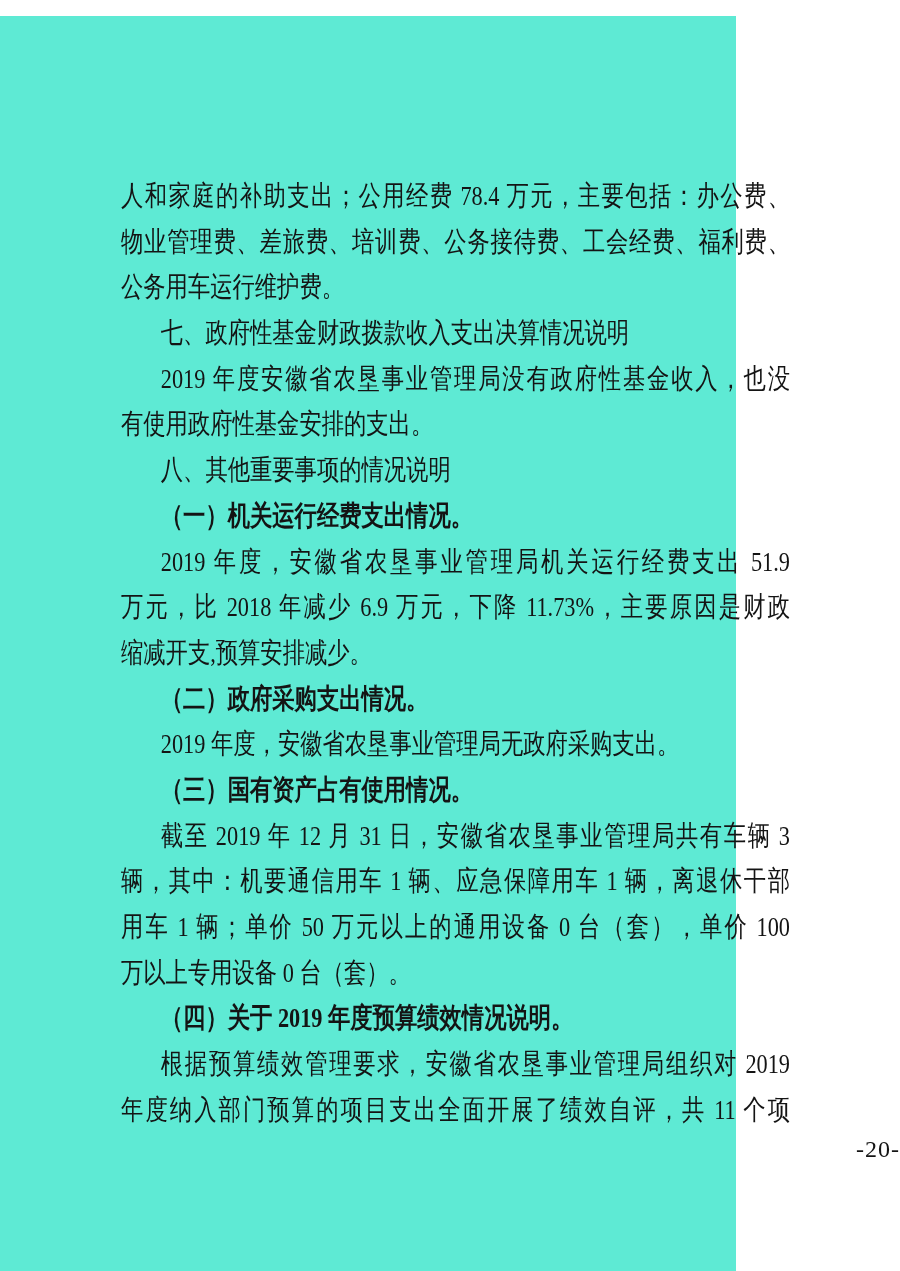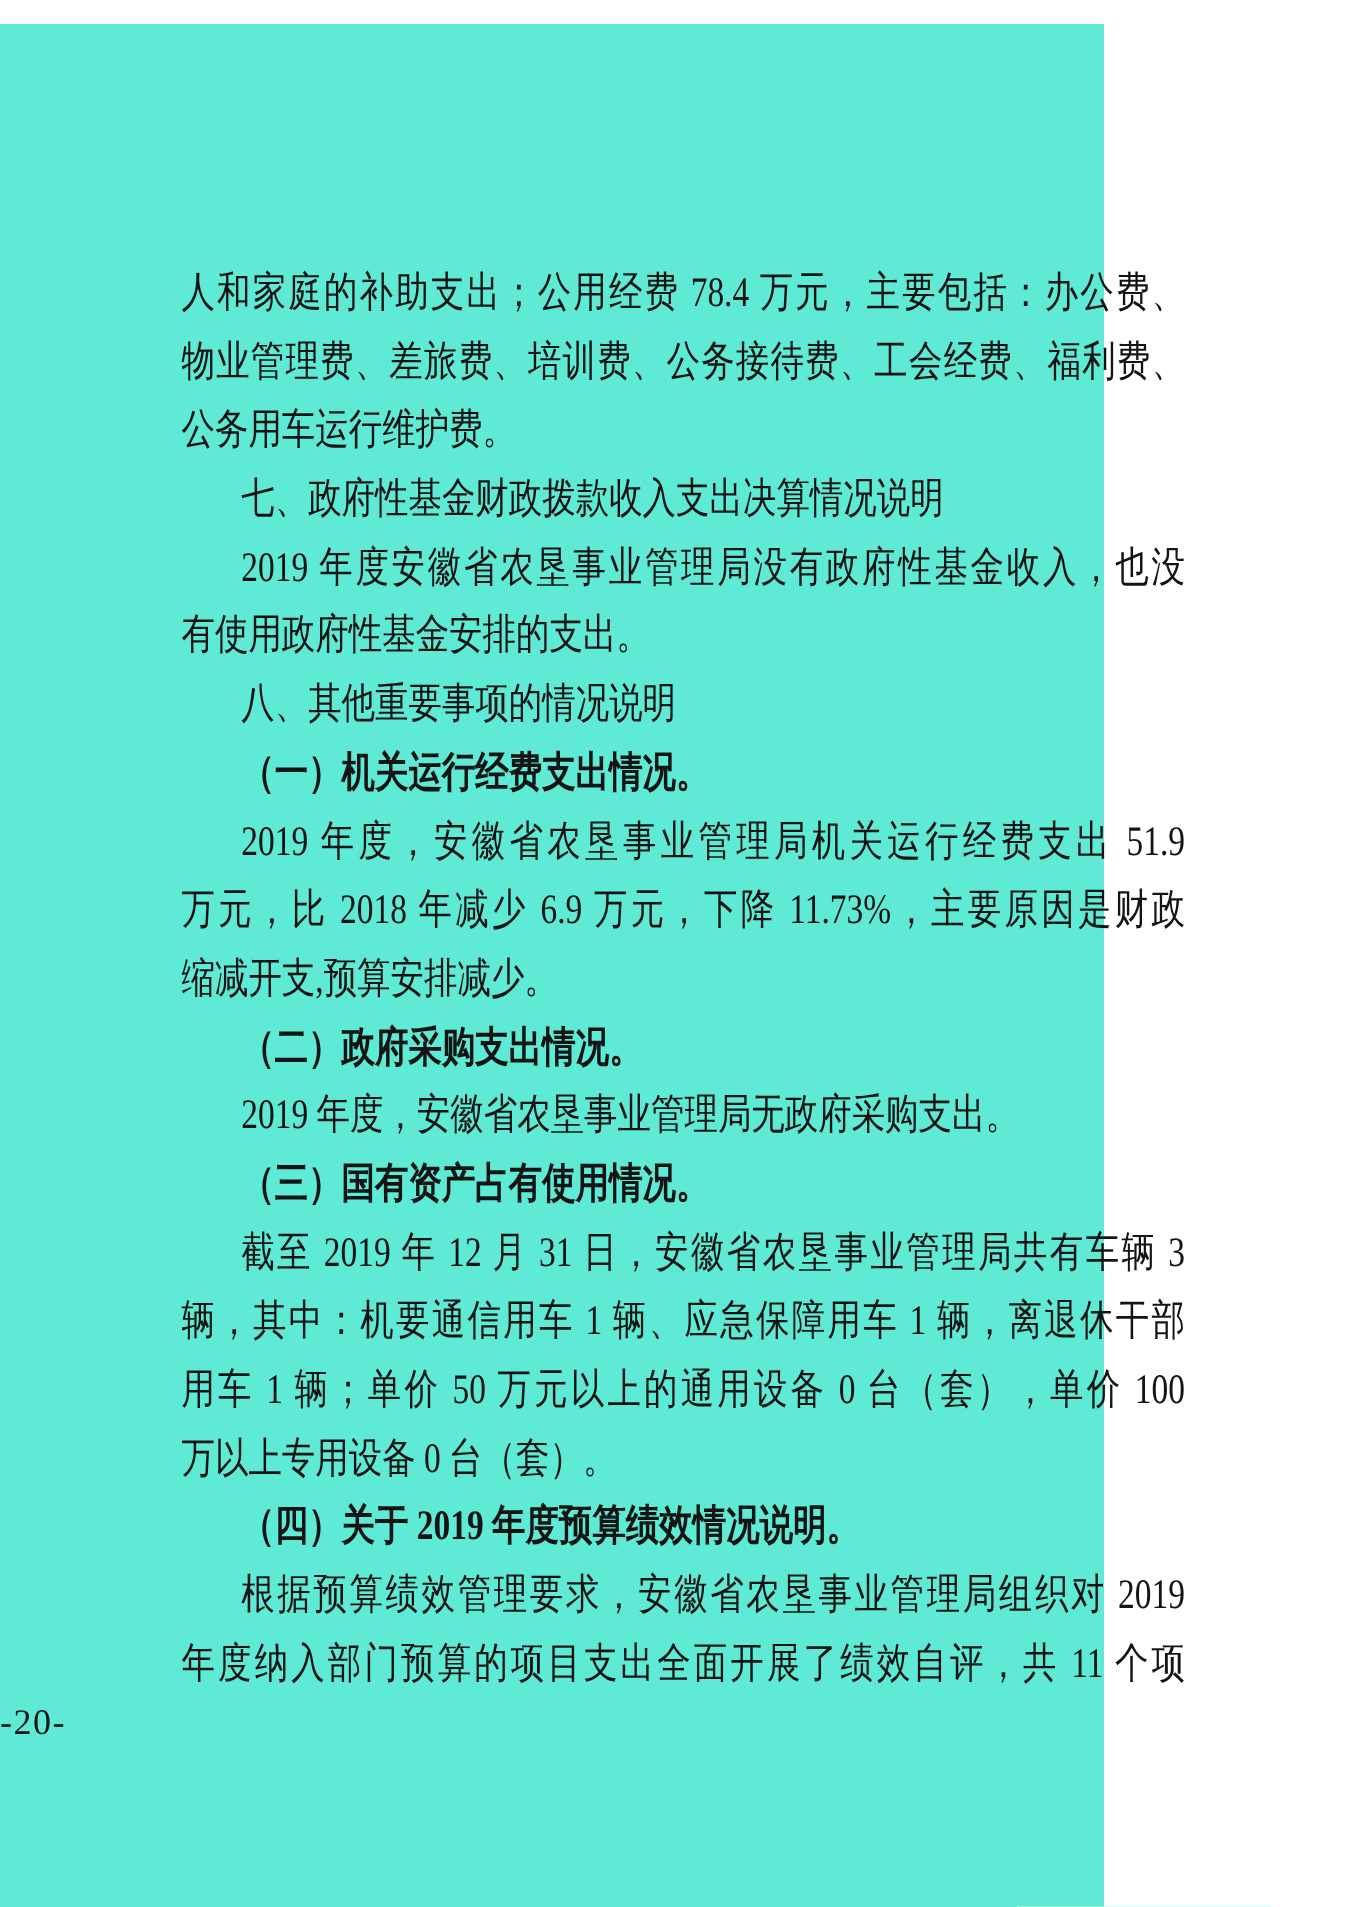--- a/index.html
+++ b/index.html
@@ -47,21 +47,21 @@
     text-indent: 50px;          
   }
   .bold {
     font-weight: bold;
   }
   .footer {
     position: absolute;
     left: 0;
     top: 1120px;
     width: 900px;
-    text-align: left;
+    text-align: right;
     font-size: 24px;
     letter-spacing: 1px;
     color: #141414;
   }
 </style>
 </head>
 <body>
 
 <div class="page">
 

